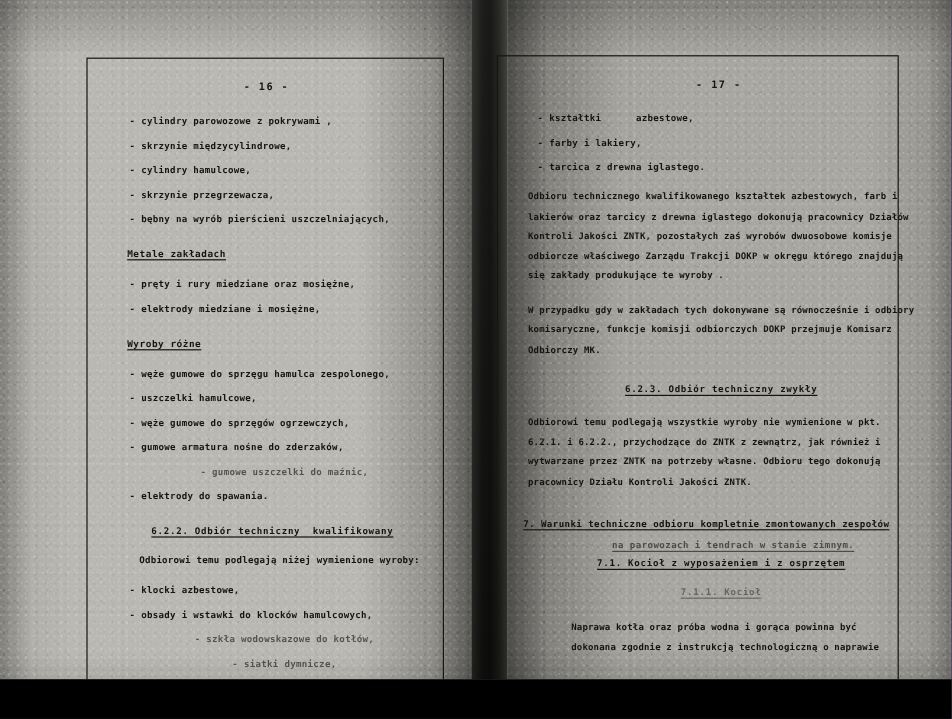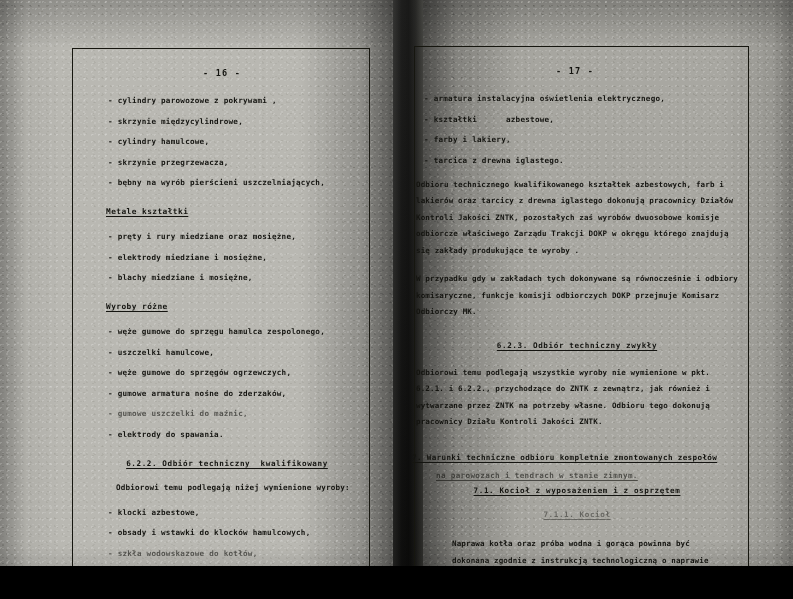--- a/index.html
+++ b/index.html
@@ -42,21 +42,21 @@
       #a8a7a1;}
 
   
   .frame{position:absolute;border:1.6px solid #16160f;}
   #frame-left{left:72px;top:48px;width:296px;height:522px;}
   #frame-right{left:414px;top:46px;width:333px;height:521px;}
 
   
   .block{position:absolute;color:#141410;}
   #text-left{left:78px;top:54px;width:288px;}
-  #text-right{left:412px;top:52px;width:326px;}
+  #text-right{left:436px;top:52px;width:326px;}
 
   .pagenum{text-align:center;font-size:8.5px;letter-spacing:1.2px;
            font-weight:bold;margin:14px 0 18px 0;}
 
   .li{font-size:7.6px;letter-spacing:.25px;font-weight:bold;
       margin:0 0 11.5px 0;white-space:pre;}
   #text-left .li{padding-left:30px;}
   #text-right .li{padding-left:12px;}
 
   .subhead{font-size:7.8px;font-weight:bold;letter-spacing:.45px;
@@ -82,45 +82,44 @@
              text-decoration:underline;text-underline-offset:2px;
              margin:22px 0 0 0;}
   .majorhead-cont{font-size:7.6px;font-weight:bold;letter-spacing:.35px;
              text-decoration:underline;text-underline-offset:2px;
              margin:9px 0 0 24px;}
 
   .closing{font-size:7.5px;font-weight:bold;letter-spacing:.15px;
            line-height:17px;margin:16px 16px 0 40px;}
 
   
-  .faint{opacity:.62;}
+  .faint{opacity:.62;text-align:center;}
   .veryfaint{opacity:.45;}
 </style>
 </head>
 <body>
 
 <div id="scan">
 
   <div class="paper" id="page-left"></div>
   <div class="frame" id="frame-left"></div>
 
   <div class="block" id="text-left">
     <div class="pagenum">- 16 -</div>
 
     <div class="li">- cylindry parowozowe z pokrywami ,</div>
     <div class="li">- skrzynie międzycylindrowe,</div>
     <div class="li">- cylindry hamulcowe,</div>
     <div class="li">- skrzynie przegrzewacza,</div>
     <div class="li">- bębny na wyrób pierścieni uszczelniających,</div>
 
-    <div class="subhead">Metale kształtki</div>
+    <div class="subhead">Metale zakładach</div>
 
     <div class="li">- pręty i rury miedziane oraz mosiężne,</div>
     <div class="li">- elektrody miedziane i mosiężne,</div>
-    <div class="li">- blachy miedziane i mosiężne,</div>
 
     <div class="subhead">Wyroby różne</div>
 
     <div class="li">- węże gumowe do sprzęgu hamulca zespolonego,</div>
     <div class="li">- uszczelki hamulcowe,</div>
     <div class="li">- węże gumowe do sprzęgów ogrzewczych,</div>
     <div class="li">- gumowe armatura nośne do zderzaków,</div>
     <div class="li faint">- gumowe uszczelki do maźnic,</div>
     <div class="li">- elektrody do spawania.</div>
 
@@ -136,21 +135,20 @@
   </div>
 
   <div id="gutter"></div>
 
   <div class="paper" id="page-right"></div>
   <div class="frame" id="frame-right"></div>
 
   <div class="block" id="text-right">
     <div class="pagenum">- 17 -</div>
 
-    <div class="li">- armatura instalacyjna oświetlenia elektrycznego,</div>
     <div class="li">- kształtki      azbestowe,</div>
     <div class="li">- farby i lakiery,</div>
     <div class="li">- tarcica z drewna iglastego.</div>
 
     <div class="para">Odbioru technicznego  kwalifikowanego kształtek    azbestowych, farb i lakierów oraz tarcicy z drewna iglastego dokonują pracownicy Działów Kontroli Jakości ZNTK, pozostałych zaś wyrobów dwuosobowe komisje odbiorcze właściwego Zarządu Trakcji DOKP w okręgu którego znajdują się zakłady produkujące te wyroby .</div>
     <div class="para">W przypadku gdy w zakładach tych dokonywane są równocześnie i odbiory komisaryczne, funkcje komisji odbiorczych DOKP przejmuje Komisarz Odbiorczy MK.</div>
 
     <div class="secthead">6.2.3. Odbiór techniczny zwykły</div>
 
     <div class="para">Odbiorowi temu podlegają wszystkie wyroby nie wymienione w pkt. 6.2.1. i 6.2.2., przychodzące  do ZNTK z zewnątrz, jak również i wytwarzane przez ZNTK na potrzeby własne. Odbioru tego dokonują pracownicy Działu Kontroli Jakości ZNTK.</div>

